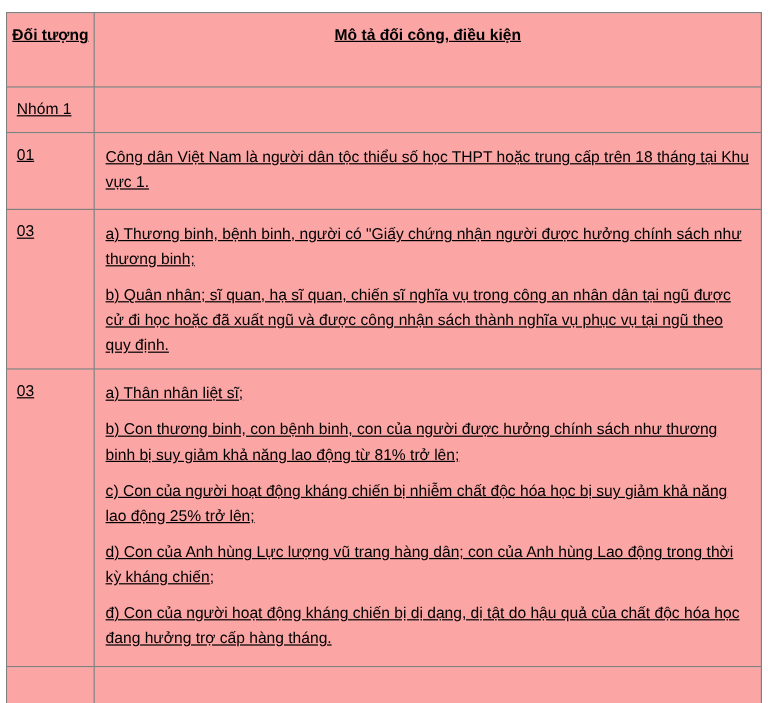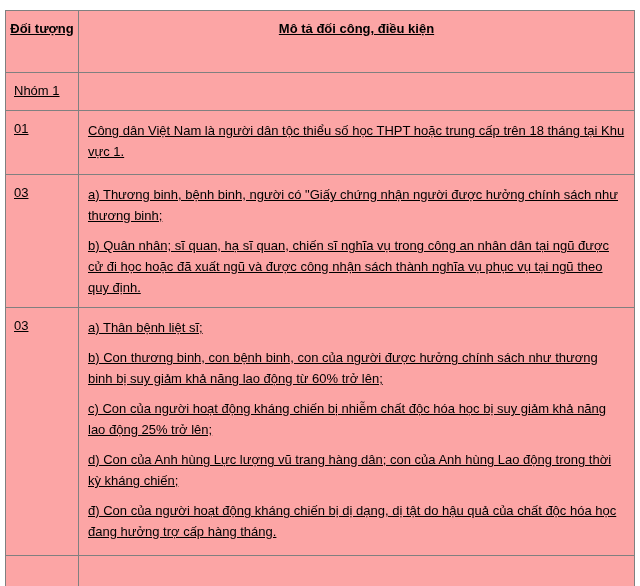--- a/index.html
+++ b/index.html
@@ -93,22 +93,22 @@
         <tr style="height: 133px;">
           <td class="col-code">03</td>
           <td class="col-desc">
             <p>a) Thương binh, bệnh binh, người có "Giấy chứng nhận người được hưởng chính sách như thương binh;</p>
             <p>b) Quân nhân; sĩ quan, hạ sĩ quan, chiến sĩ nghĩa vụ trong công an nhân dân tại ngũ được cử đi học hoặc đã xuất ngũ và được công nhận sách thành nghĩa vụ phục vụ tại ngũ theo quy định.</p>
           </td>
         </tr>
         <tr style="height: 248px; margin-top: 12px;">
           <td class="col-code">03</td>
           <td class="col-desc">
-            <p>a) Thân bệnh liệt sĩ;</p>
-            <p>b) Con thương binh, con bệnh binh, con của người được hưởng chính sách như thương binh bị suy giảm khả năng lao động từ 60% trở lên;</p>
+            <p>a) Thân nhân liệt sĩ;</p>
+            <p>b) Con thương binh, con bệnh binh, con của người được hưởng chính sách như thương binh bị suy giảm khả năng lao động từ 81% trở lên;</p>
             <p>c) Con của người hoạt động kháng chiến bị nhiễm chất độc hóa học bị suy giảm khả năng lao động 25% trở lên;</p>
             <p>d) Con của Anh hùng Lực lượng vũ trang hàng dân; con của Anh hùng Lao động trong thời kỳ kháng chiến;</p>
             <p>đ) Con của người hoạt động kháng chiến bị dị dạng, dị tật do hậu quả của chất độc hóa học đang hưởng trợ cấp hàng tháng.</p>
           </td>
         </tr>
         <tr style="height: 40px;">
           <td class="col-code"></td>
           <td class="col-desc"></td>
         </tr>
       </tbody>

